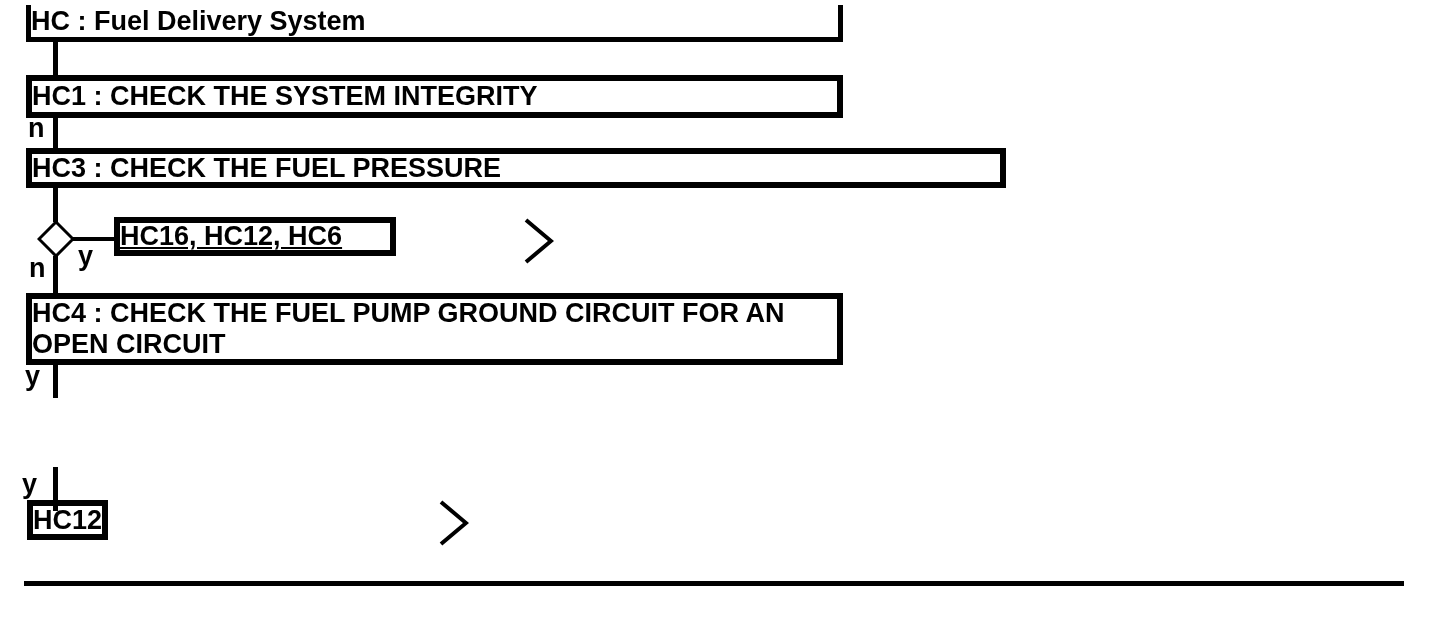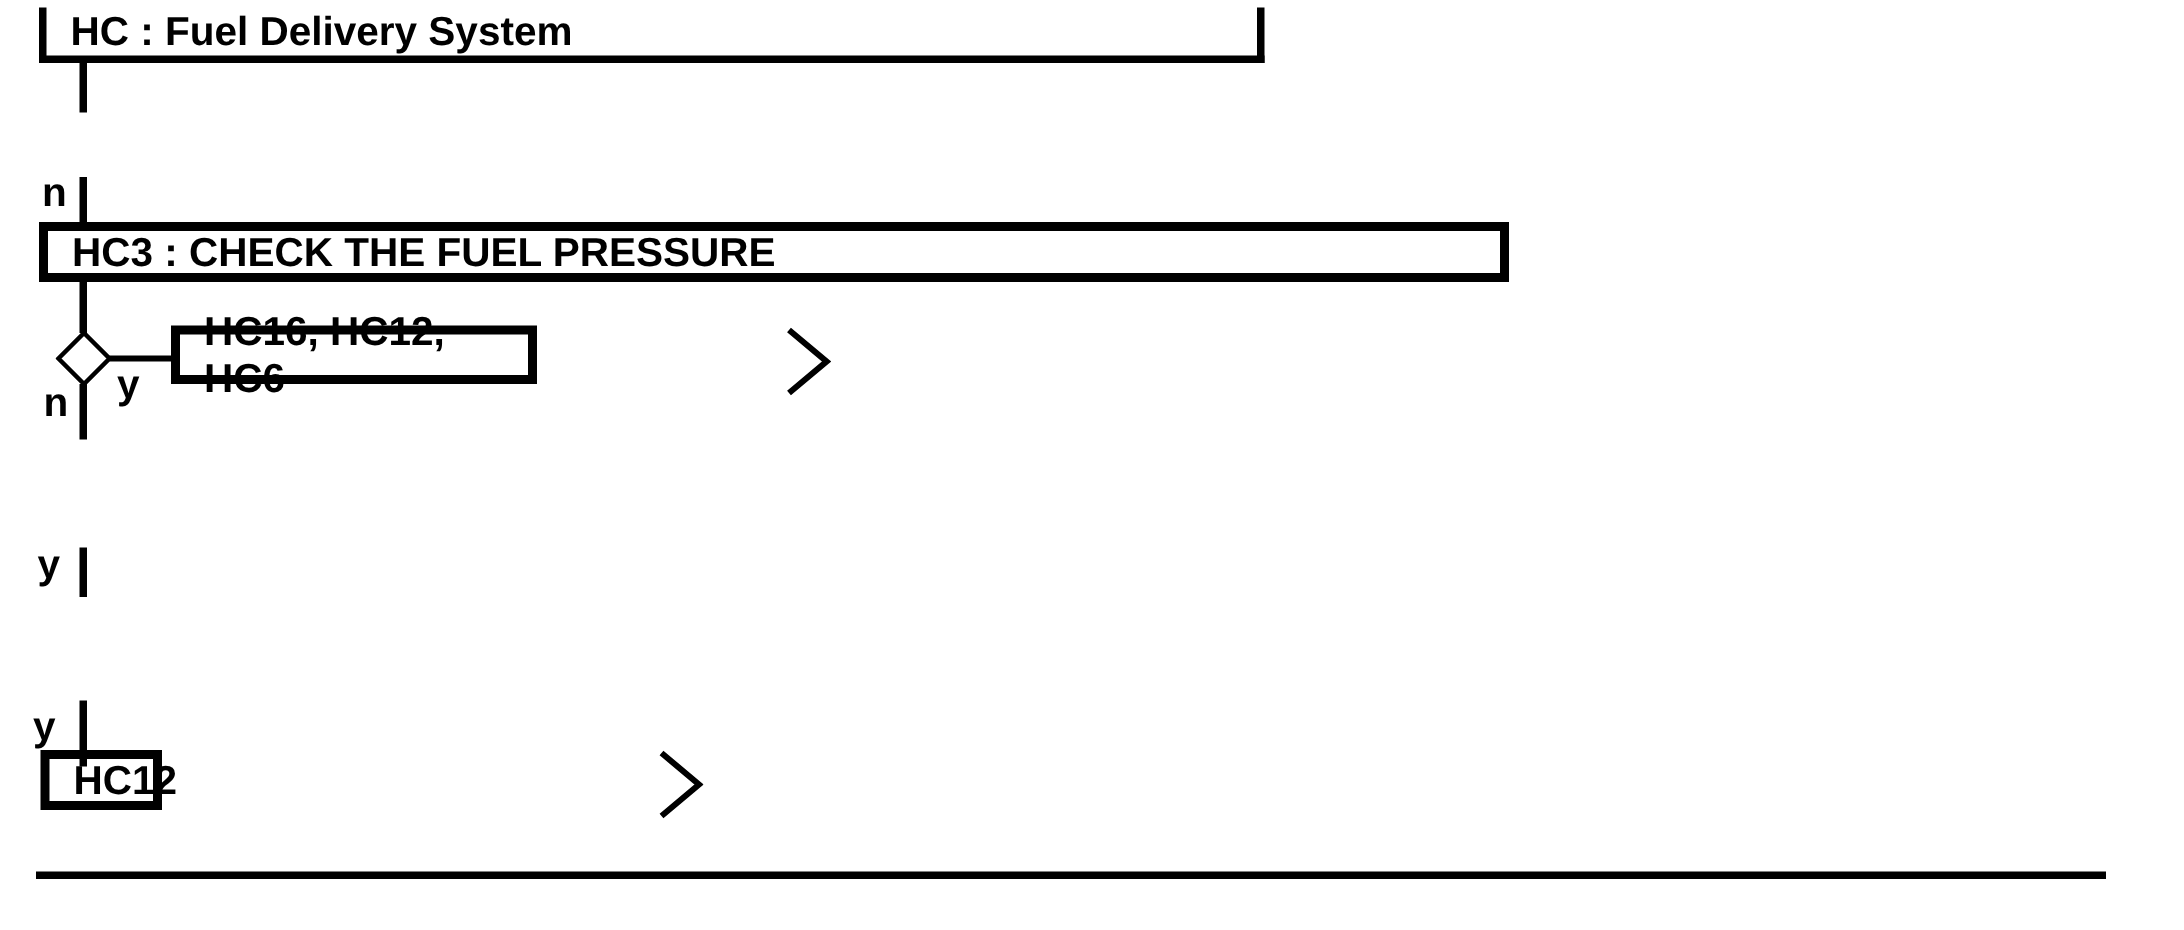--- a/index.html
+++ b/index.html
@@ -15,21 +15,21 @@
   }
   .node {
     position: absolute;
     box-sizing: border-box;
     background: #ffffff;
     border: 6px solid #000000;
     display: flex;
     align-items: center;
     font-size: 27px;
     line-height: 31px;
-    padding-left: 16px;
+    padding-left: 0;
     white-space: normal;
     z-index: 1;
     justify-content: center;
   }
   .node span { display: block; width: 100%; }
   .node.title-node {
     border-width: 5px;
     border-top: none;
   }
   .vline {
@@ -67,52 +67,58 @@
 <body>
 
 <div class="canvas">
 
   <div class="node title-node" style="left:26px; top:5px; width:817px; height:37px;">
     <span>HC : Fuel Delivery System</span>
   </div>
 
   <div class="vline" style="top:42px; height:33px;"></div>
 
+  <div class="node" style="left:26px; top:75px; width:817px; height:43px;">
+    <span>HC1 : CHECK THE SYSTEM INTEGRITY</span>
+  </div>
 
   <div class="elabel" style="left:28px; top:115px;">n</div>
   <div class="vline" style="top:118px; height:30px;"></div>
 
   <div class="node" style="left:26px; top:148px; width:980px; height:40px;">
     <span>HC3 : CHECK THE FUEL PRESSURE</span>
   </div>
 
   <div class="vline" style="top:188px; height:34px;"></div>
 
   <div class="diamond-wrap" style="left:37px; top:220px;">
     <svg width="38" height="38" viewBox="0 0 38 38">
       <polygon points="19,2 36,19 19,36 2,19" fill="#ffffff" stroke="#000000" stroke-width="3"></polygon>
     </svg>
   </div>
 
   <div class="hline" style="left:73px; top:237px; width:41px;"></div>
   <div class="elabel" style="left:78px; top:243px;">y</div>
 
-  <div class="node" style="left:114px; top:217px; width:244px; height:39px;">
+  <div class="node" style="left:114px; top:217px; width:282px; height:39px;text-decoration:underline;">
     <span>HC16, HC12, HC6</span>
   </div>
 
   <div class="chevron-wrap" style="left:524px; top:218px;">
     <svg width="30" height="46" viewBox="0 0 30 46">
       <polyline points="2,2 27,23 2,44" fill="none" stroke="#000000" stroke-width="4"></polyline>
     </svg>
   </div>
 
   <div class="elabel" style="left:29px; top:255px;">n</div>
   <div class="vline" style="top:256px; height:37px;"></div>
 
+  <div class="node" style="left:26px; top:293px; width:817px; height:72px;">
+    <span>HC4 : CHECK THE FUEL PUMP GROUND CIRCUIT FOR AN OPEN CIRCUIT</span>
+  </div>
 
   <div class="elabel" style="left:25px; top:363px;">y</div>
   <div class="vline" style="top:365px; height:33px;"></div>
 
 
   <div class="elabel" style="left:22px; top:471px;">y</div>
   <div class="vline" style="top:467px; height:44px;"></div>
 
   <div class="node" style="left:27px; top:500px; width:81px; height:40px; z-index:1;">
     <span>HC12</span>

